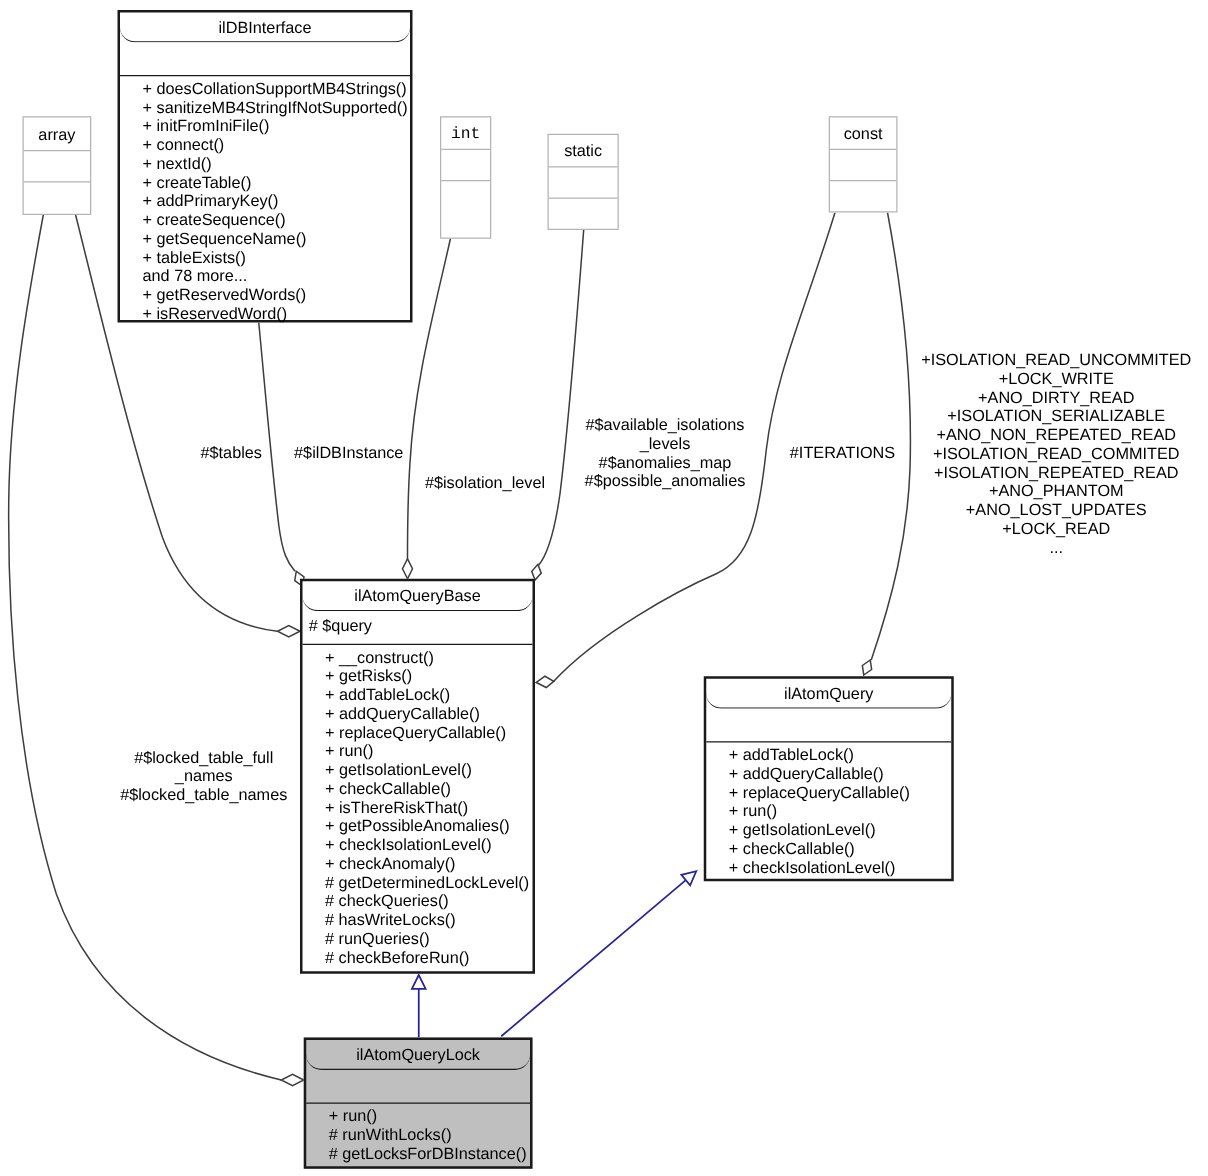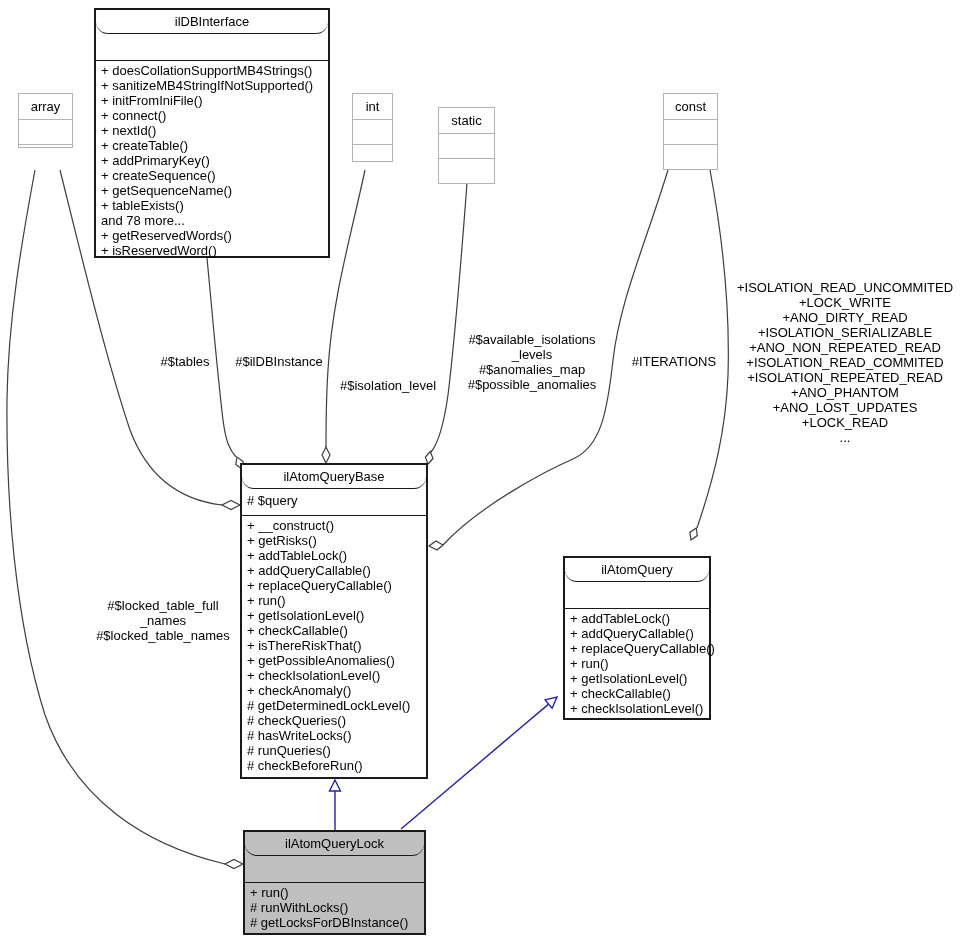--- a/index.html
+++ b/index.html
@@ -25,21 +25,21 @@
     border-bottom:1px solid var(--class-border,#000);
     display:flex; align-items:center; justify-content:center;
     white-space:nowrap;
     border-radius:12px;
   }
   .cb-attrs {
     height:27px; box-sizing:border-box; flex:none;
     border-bottom:1px solid var(--class-border,#000);
     padding:4px 5px 0 5px; overflow:visible;
   }
-  .cb-methods { flex:1; padding:2px 5px 0 5px; overflow:visible; }
+  .cb-methods { flex:1; padding:2px 5px 0 18px; overflow:visible; }
   .member { line-height:15px; white-space:nowrap; }
 
   .type-box {
     position:absolute; box-sizing:border-box; background:#fff;
     border:1px solid var(--muted-border,#b4b4b4);
     display:flex; flex-direction:column; font-size:13px;
   }
   .tb-title {
     height:25px; box-sizing:border-box; flex:none;
     display:flex; align-items:center; justify-content:center; white-space:nowrap;
@@ -120,27 +120,27 @@
         <div class="member">+ addPrimaryKey()</div>
         <div class="member">+ createSequence()</div>
         <div class="member">+ getSequenceName()</div>
         <div class="member">+ tableExists()</div>
         <div class="member">and 78 more...</div>
         <div class="member">+ getReservedWords()</div>
         <div class="member">+ isReservedWord()</div>
       </div>
   </div>
 
-  <div class="type-box" style="left:18px; top:93px; width:55px; height:55px;">
+  <div class="type-box" style="left:18px; top:93px; width:55px; height:79px;justify-content:center;">
     <div class="tb-title">array</div>
     <div class="tb-row"></div>
     <div class="tb-row"></div>
   </div>
 
-  <div class="type-box" style="left:352px; top:93px; width:41px; height:69px;">
+  <div class="type-box" style="left:352px; top:93px; width:41px; height:98px;font-family:Liberation Mono, monospace;">
     <div class="tb-title">int</div>
     <div class="tb-row"></div>
     <div class="tb-row"></div>
   </div>
 
   <div class="type-box" style="left:438px; top:93px; width:57px; height:77px;margin-top:14px;">
     <div class="tb-title">static</div>
     <div class="tb-row"></div>
     <div class="tb-row"></div>
   </div>
@@ -170,21 +170,21 @@
         <div class="member">+ checkIsolationLevel()</div>
         <div class="member">+ checkAnomaly()</div>
         <div class="member"># getDeterminedLockLevel()</div>
         <div class="member"># checkQueries()</div>
         <div class="member"># hasWriteLocks()</div>
         <div class="member"># runQueries()</div>
         <div class="member"># checkBeforeRun()</div>
       </div>
   </div>
 
-  <div class="class-box" style="left:563px; top:556px; width:148px; height:164px;justify-content:center;">
+  <div class="class-box" style="left:563px; top:541px; width:200px; height:164px;justify-content:center;">
     <div class="cb-title">ilAtomQuery</div>
     <div class="cb-attrs"></div>
     <div class="cb-methods">
         <div class="member">+ addTableLock()</div>
         <div class="member">+ addQueryCallable()</div>
         <div class="member">+ replaceQueryCallable()</div>
         <div class="member">+ run()</div>
         <div class="member">+ getIsolationLevel()</div>
         <div class="member">+ checkCallable()</div>
         <div class="member">+ checkIsolationLevel()</div>

